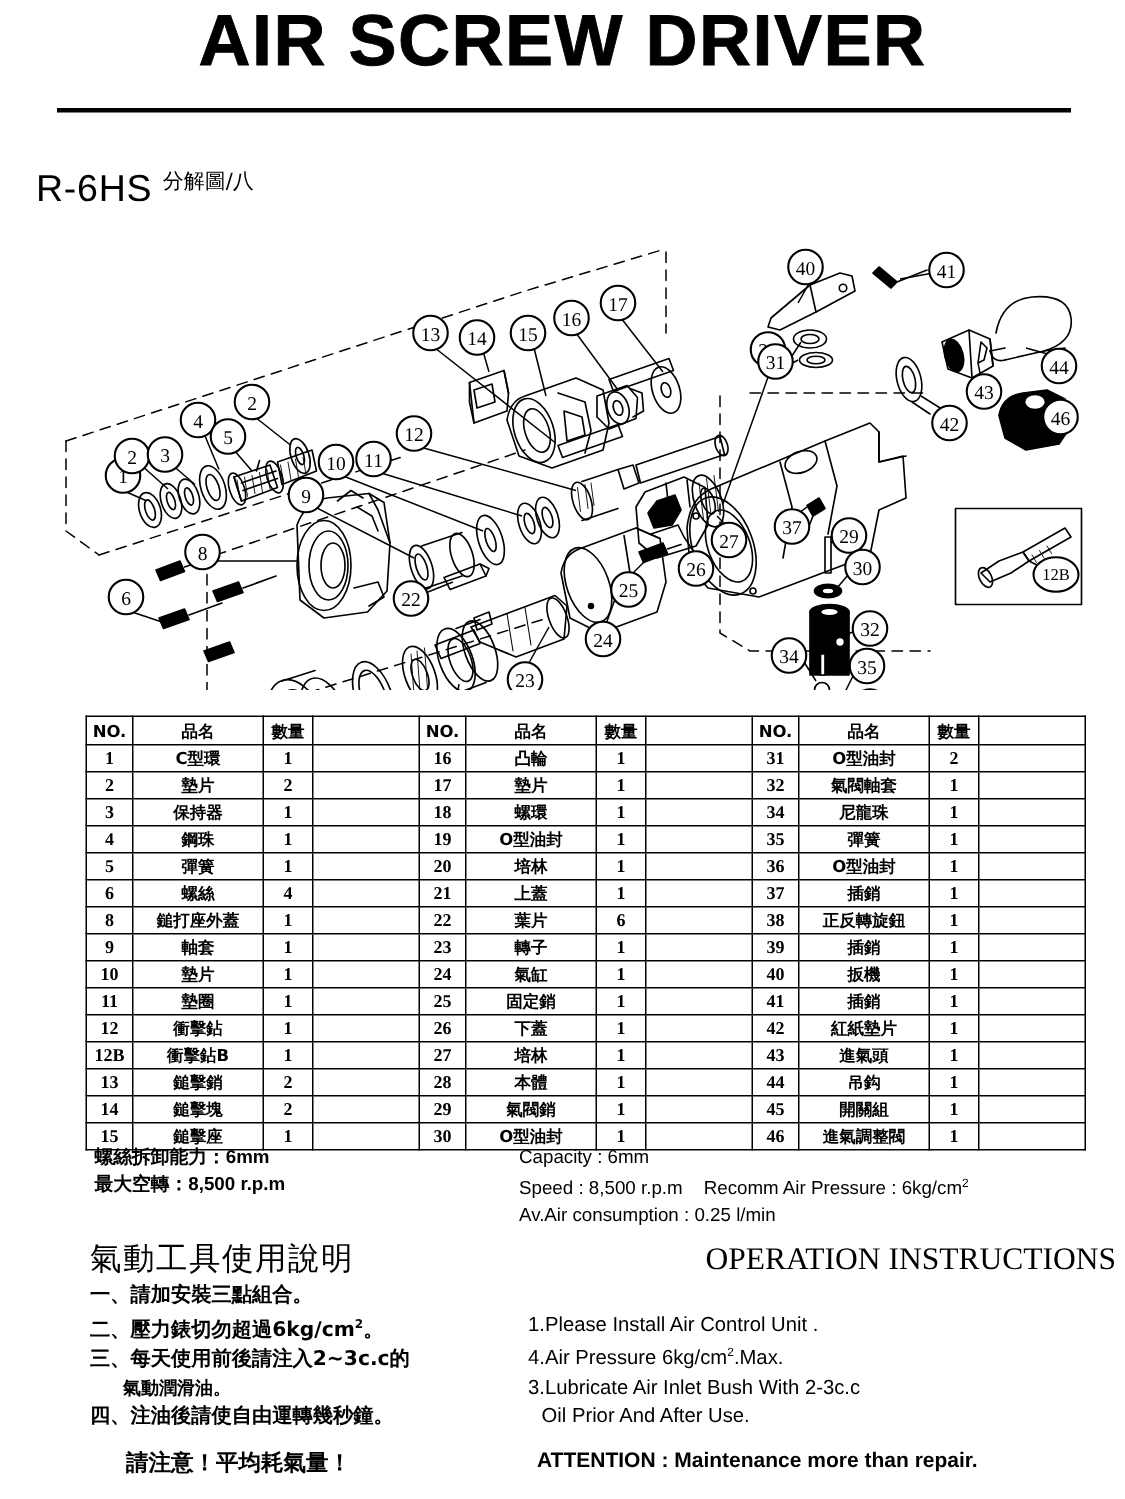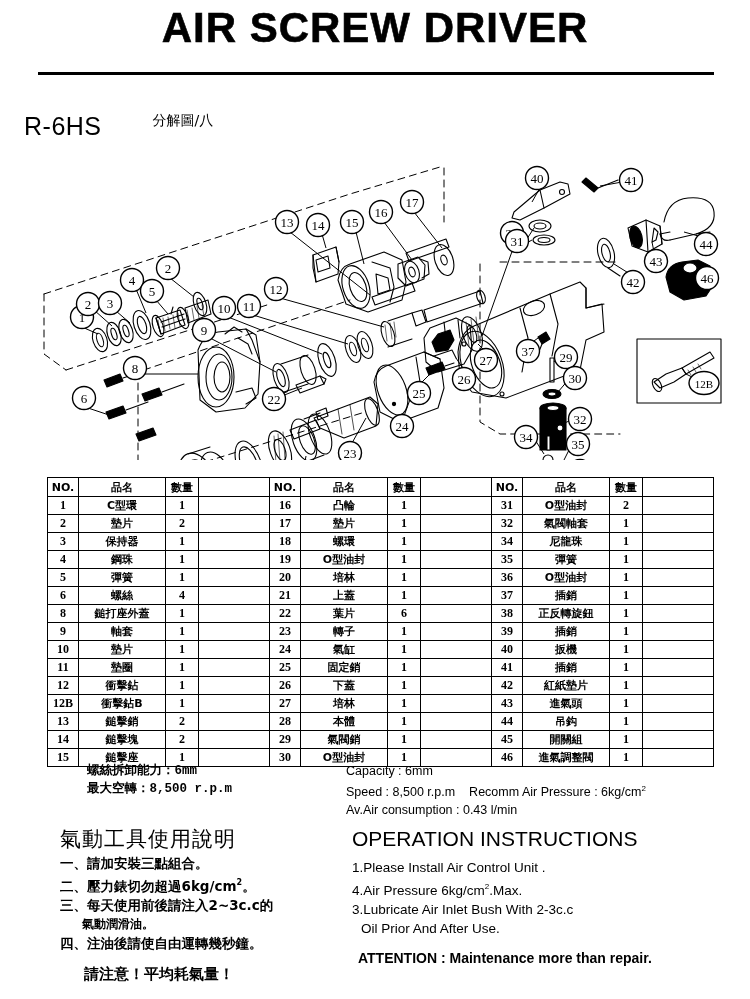--- a/index.html
+++ b/index.html
@@ -18,21 +18,21 @@
 
   
   #title-bar {
     position: absolute;
     top: 2px; left: 0; width: 750px;
     text-align: center;
   }
   #page-title {
     font-family: "Liberation Sans", sans-serif;
     font-weight: bold;
-    font-size: 42px;
+    font-size: 48px;
     letter-spacing: 1px;
     line-height: 52px;
     -webkit-text-stroke: 0.6px #000;
     white-space: nowrap;
   }
   #title-rule {
     position: absolute;
     top: 72px; left: 38px;
     width: 676px; height: 3px;
     background: #000;
@@ -47,35 +47,34 @@
     gap: 7px;
   }
   #model-code {
     font-size: 25px;
     letter-spacing: 0.5px;
     font-family: "Liberation Sans", sans-serif;
   }
   #model-subtitle {
     font-size: 14px;
     font-family: "DejaVu Sans", sans-serif;
-    margin-left: 44px;
   }
 
   
   #diagram-area {
     position: absolute;
     top: 82px; left: 20px;
     width: 716px; height: 378px;
   }
   #diagram-svg { display: block; }
 
   
   #parts-table-wrap {
     position: absolute;
-    top: 477px; left: 47px;
+    top: 477px; left: 57px;
     width: 656px;
   }
   table.parts {
     border-collapse: collapse;
     width: 656px;
     table-layout: fixed;
     font-family: "DejaVu Sans", sans-serif;
   }
   table.parts td, table.parts th {
     border: 1px solid #000;
@@ -101,26 +100,25 @@
   
   #specs {
     position: absolute;
     top: 762px; left: 0;
     width: 750px;
     height: 58px;
   }
   #specs-cn {
     position: absolute;
     left: 63px; top: 0;
-    font-family: Liberation Mono, monospace;
+    font-family: Liberation Sans, sans-serif;
     font-size: 12.5px;
     line-height: 18px;
     font-weight: bold;
     white-space: nowrap;
-    margin-left: 24px;
   }
   #specs-en {
     position: absolute;
     left: 346px; top: 0;
     font-family: "Liberation Sans", sans-serif;
     font-size: 12.5px;
     line-height: 18px;
     white-space: nowrap;
   }
   .spec-row { display: block; }
@@ -145,25 +143,26 @@
     width: 392px;
     font-family: "Liberation Sans", sans-serif;
   }
   #instr-cn-heading {
     font-size: 21px;
     line-height: 26px;
     letter-spacing: 1px;
     margin-bottom: 2px;
   }
   #instr-en-heading {
-    font-family: Liberation Sans, sans-serif;
+    font-family: Liberation Serif, serif;
     font-size: 21px;
     line-height: 26px;
-    margin-bottom: 6px;
+    margin-bottom: 21px;
     letter-spacing: 0px;
+    text-align: right;
   }
   .cn-step {
     font-size: 13.5px;
     line-height: 19px;
     font-weight: bold;
     white-space: nowrap;
   }
   .cn-step-cont {
     font-size: 12px;
     line-height: 19px;
@@ -996,21 +995,21 @@
 <div id="specs">
   <div id="specs-cn">
     <span class="spec-row">螺絲拆卸能力：6mm</span>
     <span class="spec-row">最大空轉：8,500 r.p.m</span>
   </div>
   <div id="specs-en">
     <span class="spec-row">Capacity : 6mm</span>
     <span class="spec-row">
       <span>Speed : 8,500 r.p.m</span><span class="spec-inline2">Recomm Air Pressure : 6kg/cm</span><sup>2</sup>
     </span>
-    <span class="spec-row">Av.Air consumption : 0.43 l/min</span>
+    <span class="spec-row">Av.Air consumption : 0.25 l/min</span>
   </div>
 </div>
 
 <div id="instructions">
 
   <div id="instr-cn">
     <div id="instr-cn-heading">氣動工具使用說明</div>
     <div class="cn-step">一、請加安裝三點組合。</div>
     <div class="cn-step"><span>二、壓力錶切勿超過6kg/cm</span><sup>2</sup><span>。</span></div>
     <div class="cn-step">三、每天使用前後請注入2~3c.c的</div>

